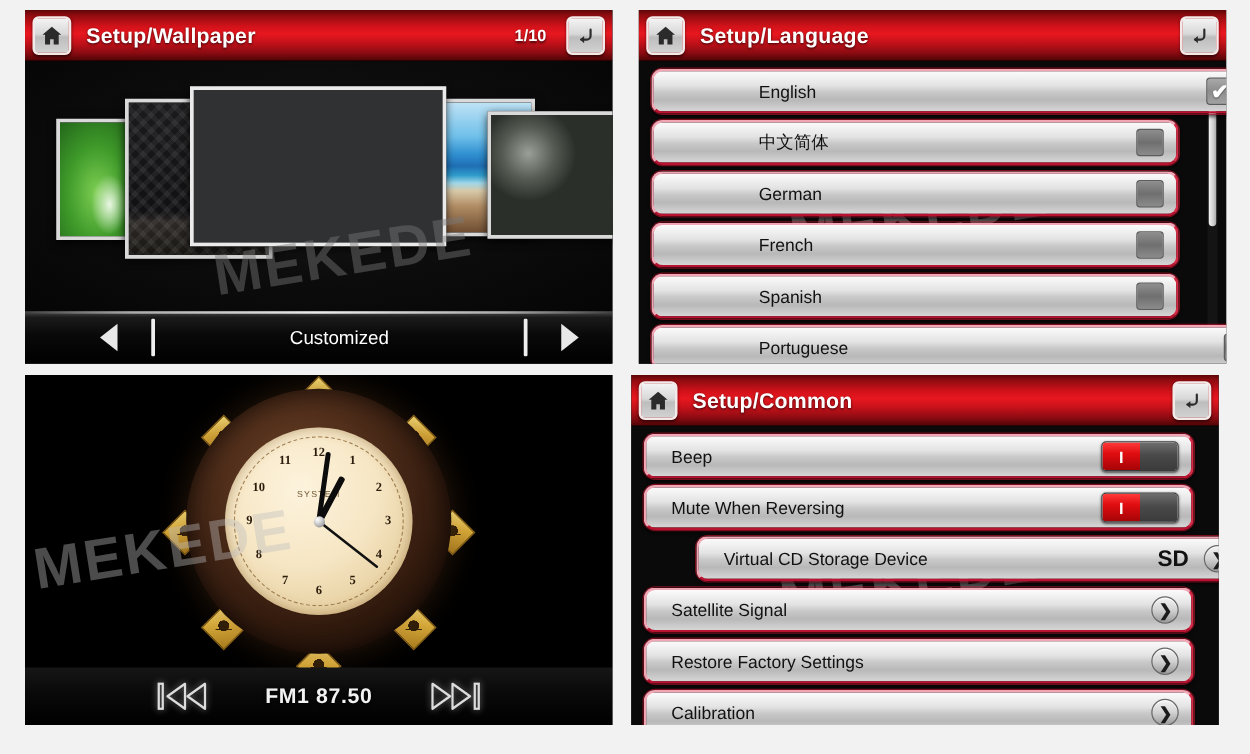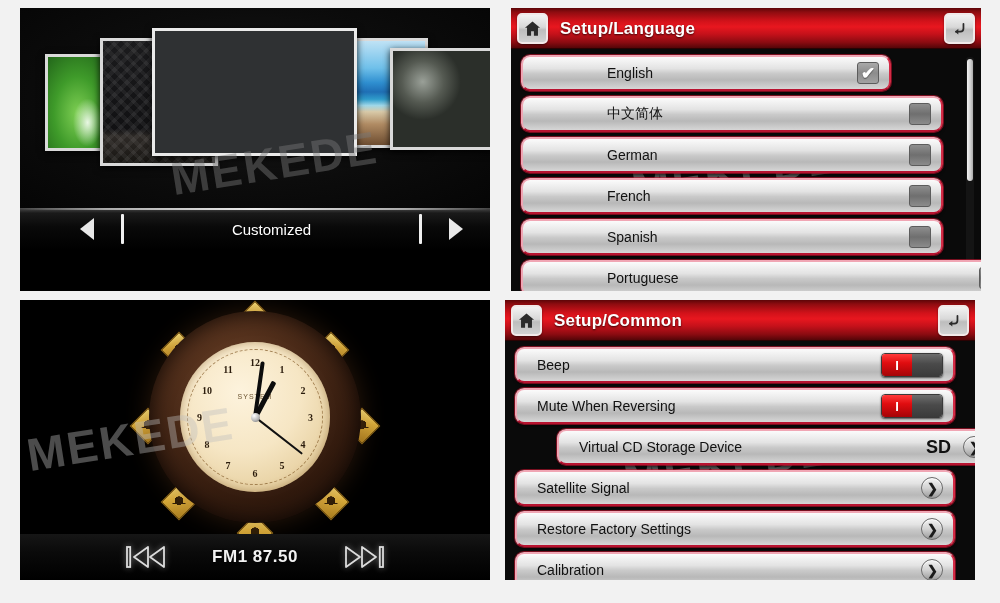--- a/index.html
+++ b/index.html
@@ -296,20 +296,36 @@
     color:#f2f2f2; font-size:17px; font-weight:bold; letter-spacing:.5px;
     text-shadow:0 1px 3px rgba(0,0,0,.9);
   }
 </style>
 </head>
 <body>
 
 <div id="root">
 
   <div class="panel panel-tl">
+    <div class="header">
+      <div class="hdr-btn">
+        <svg width="19" height="19" viewBox="0 0 24 24">
+          <path d="M12 3 L2.5 11.2 h2.6 V21 h5.1 v-5.4 h3.6 V21 h5.1 v-9.8 h2.6 Z" fill="#2b2b2b"></path>
+        </svg>
+      </div>
+      <div class="hdr-title">Setup/Wallpaper</div>
+      <div class="hdr-spacer"></div>
+      <div class="hdr-page">1/10</div>
+      <div class="hdr-btn">
+        <svg width="19" height="19" viewBox="0 0 24 24">
+          <path d="M17 6 v6 a4 4 0 0 1 -4 4 H7.5" fill="none" stroke="#2b2b2b" stroke-width="2.2" stroke-linecap="round"></path>
+          <path d="M10.5 12.4 L6.4 16 l4.1 3.6 z" fill="#2b2b2b"></path>
+        </svg>
+      </div>
+    </div>
 
     <div class="carousel">
       <div class="thumb t1">
           <div class="img-leaf"></div>
         </div>
       <div class="thumb t2">
           <div class="img-damask"></div>
         </div>
       <div class="thumb t4">
           <div class="img-beach"></div>
@@ -349,21 +365,21 @@
         <svg width="19" height="19" viewBox="0 0 24 24">
           <path d="M17 6 v6 a4 4 0 0 1 -4 4 H7.5" fill="none" stroke="#2b2b2b" stroke-width="2.2" stroke-linecap="round"></path>
           <path d="M10.5 12.4 L6.4 16 l4.1 3.6 z" fill="#2b2b2b"></path>
         </svg>
       </div>
     </div>
 
     <div class="list-wrap">
       <div class="wm" style="left:120px; top:96px;">MEKEDE</div>
 
-      <div class="row" style="width:370px;">
+      <div class="row" style="width:478px;">
         <div class="row-label row-label-lang">English</div>
         <div class="cbox checked">
             <span class="tick">✔</span>
           </div>
       </div>
       <div class="row" style="width:422px;">
         <div class="row-label row-label-lang">中文简体</div>
         <div class="cbox"></div>
       </div>
       <div class="row" style="width:422px;">

